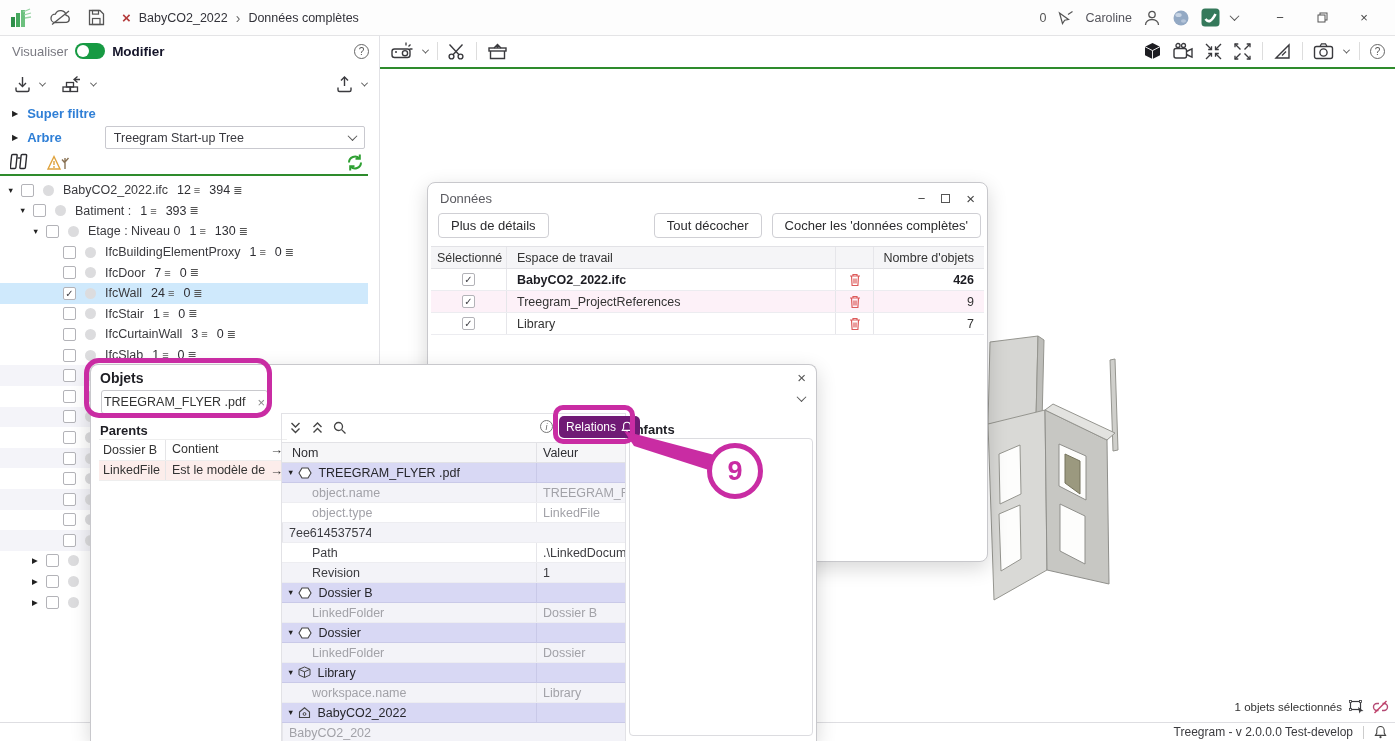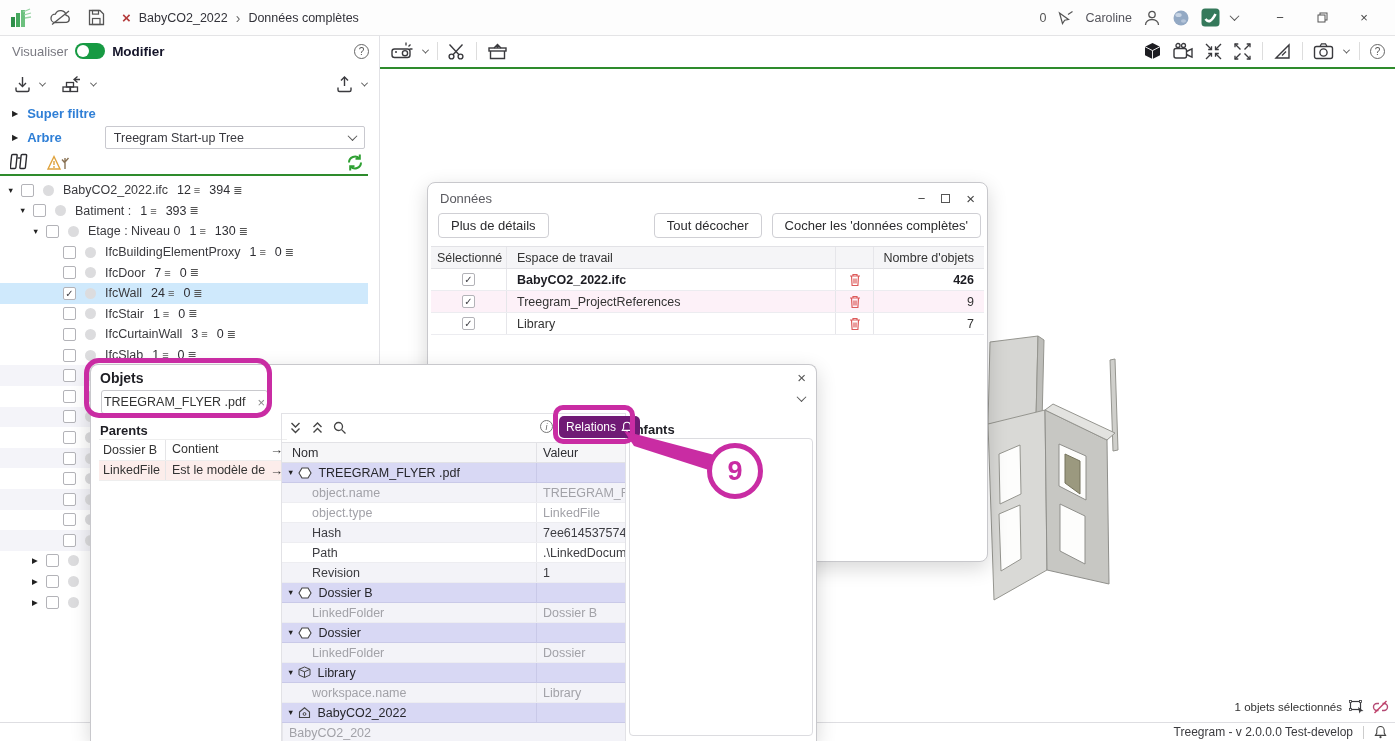--- a/index.html
+++ b/index.html
@@ -663,21 +663,20 @@
     </div>
     <div class="prow alt">
       <span class="pr-name gtx">object.name</span>
       <span class="pr-val gtx">TREEGRAM_FLY</span>
     </div>
     <div class="prow">
       <span class="pr-name gtx">object.type</span>
       <span class="pr-val gtx">LinkedFile</span>
     </div>
     <div class="prow alt">
-      <span class="pr-name dtx">Hash</span>
       <span class="pr-val dtx">7ee614537574</span>
     </div>
     <div class="prow">
       <span class="pr-name dtx">Path</span>
       <span class="pr-val dtx">.\LinkedDocum</span>
     </div>
     <div class="prow alt">
       <span class="pr-name dtx">Revision</span>
       <span class="pr-val dtx">1</span>
     </div>

